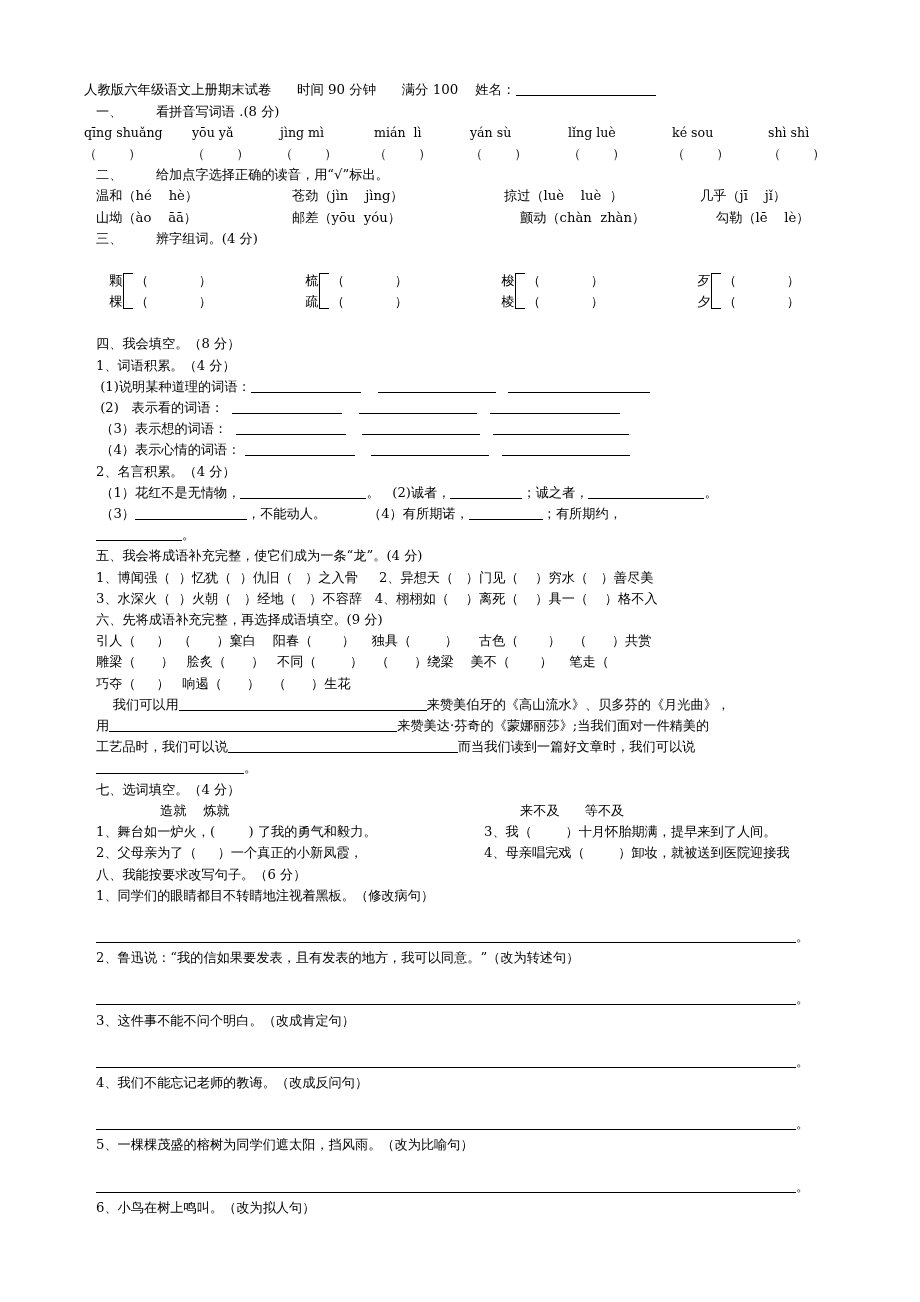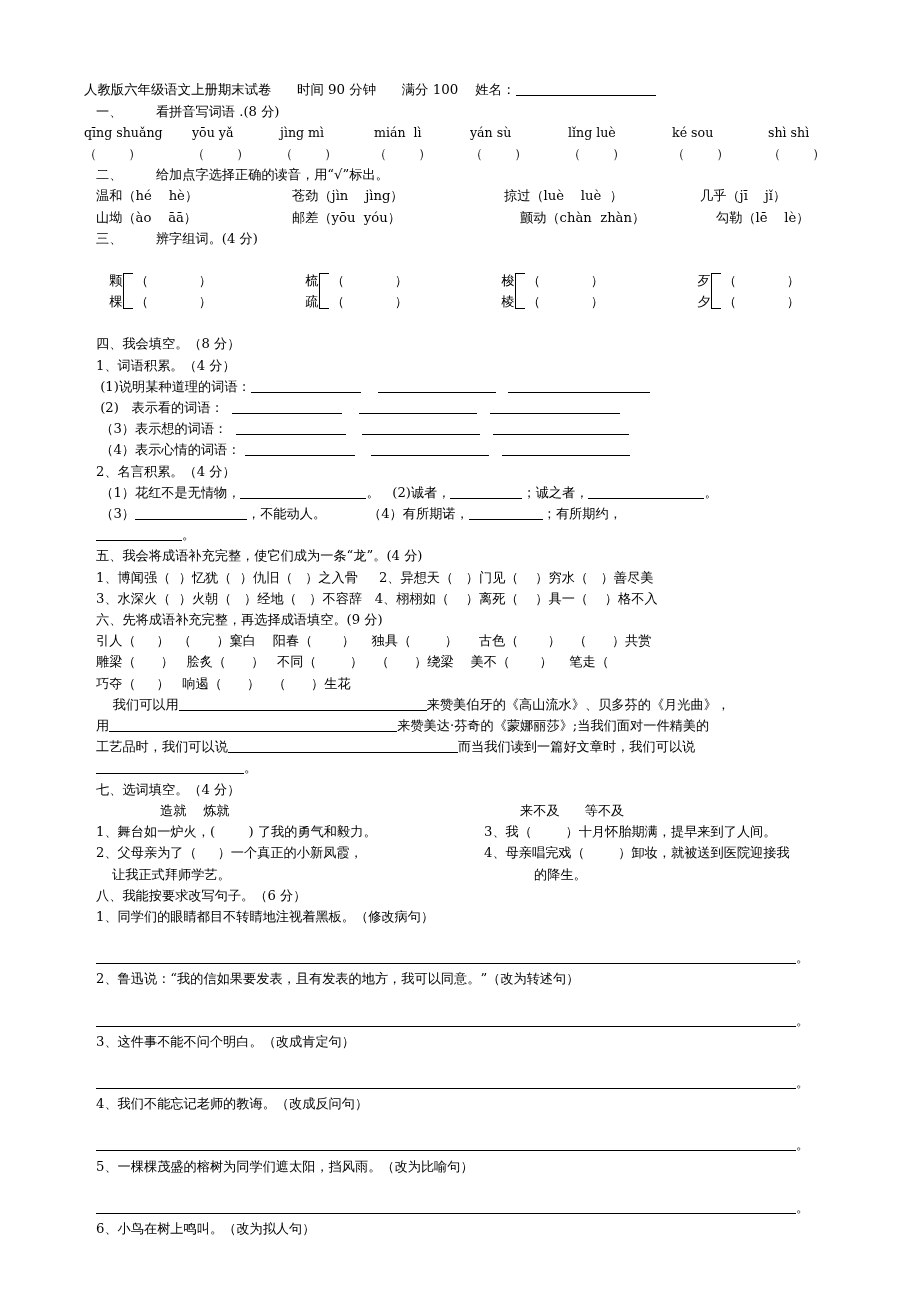--- a/index.html
+++ b/index.html
@@ -114,21 +114,20 @@
     <div class="ln">巧夺（     ）   响遏（      ）   （      ）生花</div>
     <div class="ln"><span>    </span><span>我们可以用</span><span class="u" style="width:248px"></span><span>来赞美伯牙的《高山流水》、贝多芬的《月光曲》，</span></div>
     <div class="ln"><span>用</span><span class="u" style="width:288px"></span><span>来赞美达·芬奇的《蒙娜丽莎》;当我们面对一件精美的</span></div>
     <div class="ln"><span>工艺品时，我们可以说</span><span class="u" style="width:230px"></span><span>而当我们读到一篇好文章时，我们可以说</span></div>
     <div class="ln"><span class="u" style="width:148px"></span><span>。</span></div>
 
     <div class="ln">七、选词填空。（4 分）</div>
     <div class="ln"><span style="display:inline-block;width:360px;padding-left:64px">造就    炼就</span><span>来不及      等不及</span></div>
     <div class="ln"><span style="display:inline-block;width:388px">1、舞台如一炉火，(        ) 了我的勇气和毅力。</span><span>3、我（        ）十月怀胎期满，提早来到了人间。</span></div>
     <div class="ln"><span style="display:inline-block;width:388px">2、父母亲为了（     ）一个真正的小新凤霞，</span><span>4、母亲唱完戏（        ）卸妆，就被送到医院迎接我</span></div>
-    <div class="ln"><span style="display:inline-block;width:388px;padding-left:16px">让我正式拜师学艺。</span><span style="padding-left:34px">的降生。</span></div>
 
     <div class="ln">八、我能按要求改写句子。（6 分）</div>
 
     <div class="ln">1、同学们的眼睛都目不转睛地注视着黑板。（修改病句）</div>
     <div class="ln" style="height:20px"></div>
     <div class="ln"><span class="u2" style="width:700px"></span><span>。</span></div>
 
     <div class="ln">2、鲁迅说：“我的信如果要发表，且有发表的地方，我可以同意。”（改为转述句）</div>
     <div class="ln" style="height:20px"></div>
     <div class="ln"><span class="u2" style="width:700px"></span><span>。</span></div>

